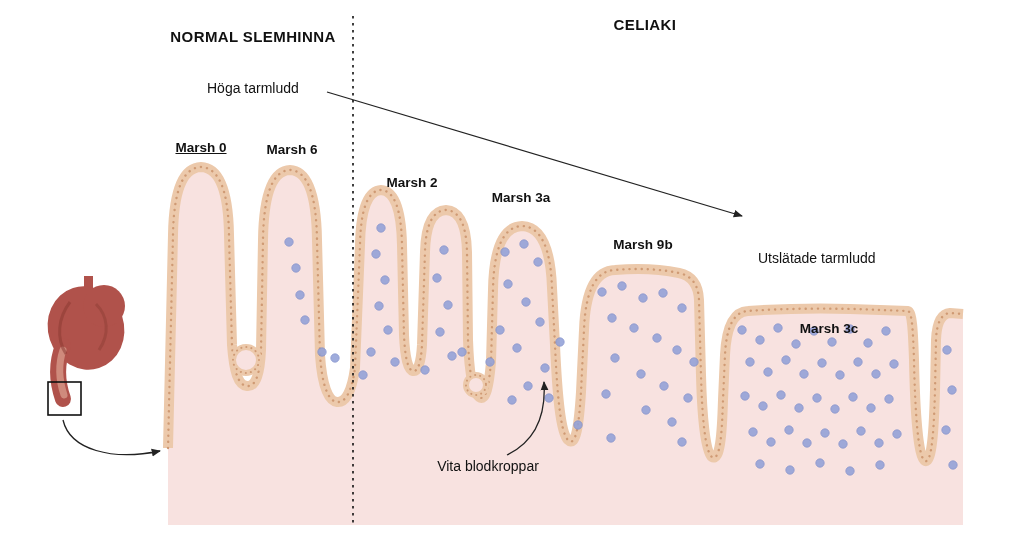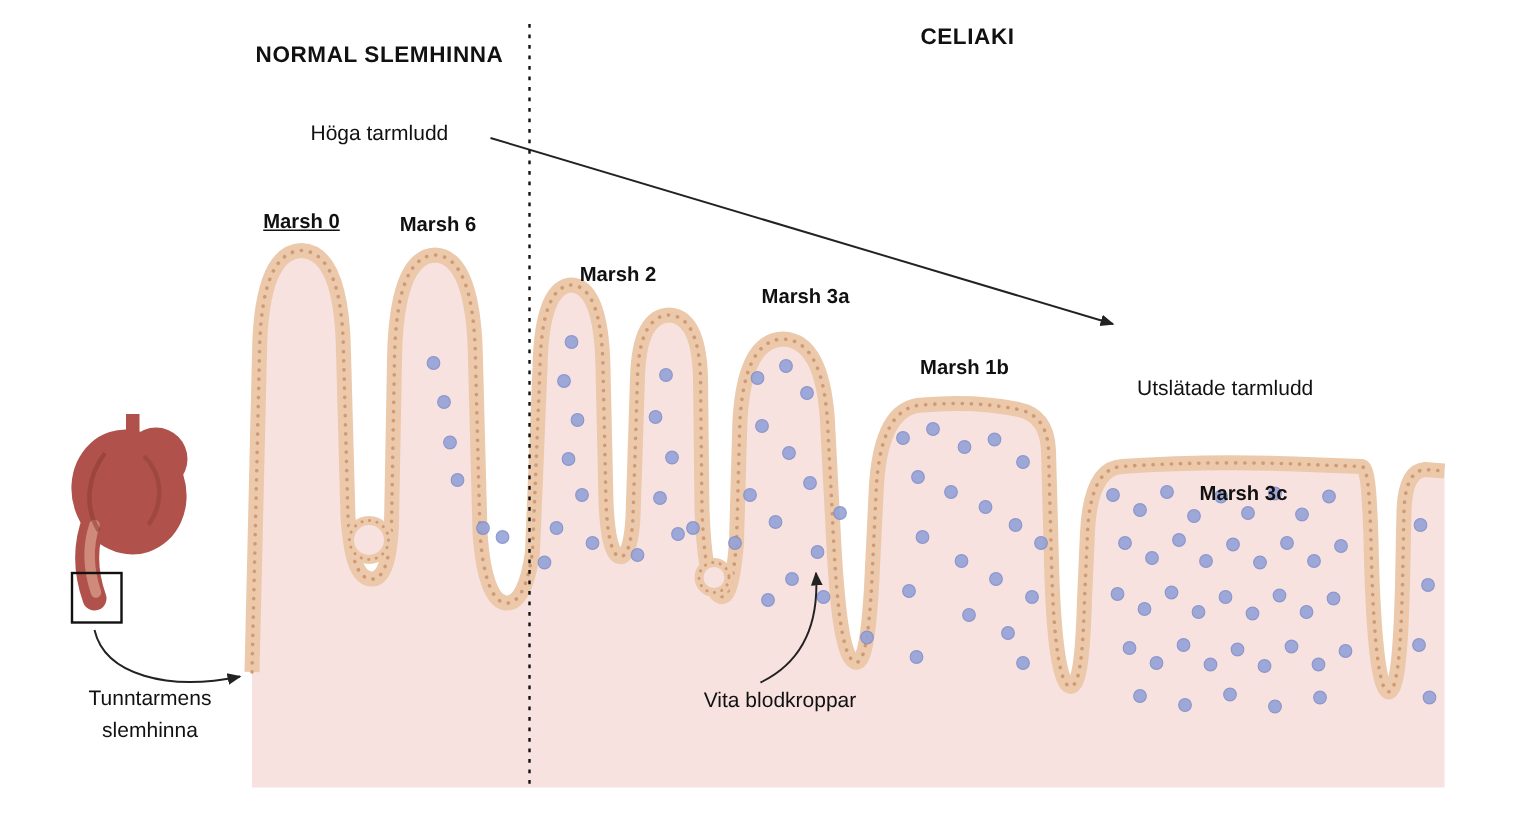--- a/index.html
+++ b/index.html
@@ -5,21 +5,21 @@
   html,body { margin:0; padding:0; background:#ffffff; }
   .stage {
     position:relative; width:1024px; height:550px; background:#ffffff;
     font-family:"Liberation Sans", sans-serif; overflow:hidden; color:#111;padding-left:35px;
   }
   .stage svg { position:absolute; left:0; top:0; }
   .lbl { position:absolute; white-space:nowrap; color:#111; }
   .title { font-weight:700; font-size:15px; letter-spacing:.4px; transform:translateX(-50%); }
   .marsh { font-weight:700; font-size:13.5px; transform:translateX(-50%); }
   .ann  { font-size:14px; }
-  .ctr  { transform:translateX(-50%); text-align:center;margin-left:32px; }
+  .ctr  { transform:translateX(-50%); text-align:center; }
   .caption { font-size:14px; line-height:21px; transform:translateX(-50%); text-align:center; }
 </style>
 </head>
 <body>
 
 <div class="stage">
 
   <svg width="1024" height="550" viewBox="0 0 1024 550">
     <defs>
       <marker id="arrow" viewBox="0 0 10 10" refX="8.5" refY="5" markerWidth="7.5" markerHeight="7.5" orient="auto-start-reverse">
@@ -212,25 +212,21 @@
     <line x1="353" y1="16" x2="353" y2="527" stroke="#111" stroke-width="1.6" stroke-dasharray="2.5 4.5"></line>
   </svg>
 
   <div class="lbl title" style="left:253px; top:28px;">NORMAL SLEMHINNA</div>
   <div class="lbl title" style="left:645px; top:16px;">CELIAKI</div>
 
   <div class="lbl ann" style="left:207px; top:80px;">Höga  tarmludd</div>
   <div class="lbl ann" style="left:758px; top:212px;margin-top:38px;">Utslätade  tarmludd</div>
   <div class="lbl ann ctr" style="left:488px; top:458px;">Vita blodkroppar</div>
 
-  <div class="lbl caption" style="left:100px; top:455px;">
-    <div>Tunntarmens</div>
-    <div>slemhinna</div>
-  </div>
 
   <div class="lbl marsh" style="left:201px; top:140px;text-decoration:underline;">Marsh 0</div>
   <div class="lbl marsh" style="left:292px; top:142px;">Marsh 6</div>
   <div class="lbl marsh" style="left:412px; top:164px;margin-top:11px;">Marsh 2</div>
-  <div class="lbl marsh" style="left:537px; top:190px;">Marsh 3a</div>
-  <div class="lbl marsh" style="left:643px; top:237px;">Marsh 1b</div>
+  <div class="lbl marsh" style="left:521px; top:190px;">Marsh 3a</div>
+  <div class="lbl marsh" style="left:643px; top:237px;">Marsh 9b</div>
   <div class="lbl marsh" style="left:829px; top:277px;margin-top:44px;">Marsh 3c</div>
 
 </div>
 
 </body></html>

